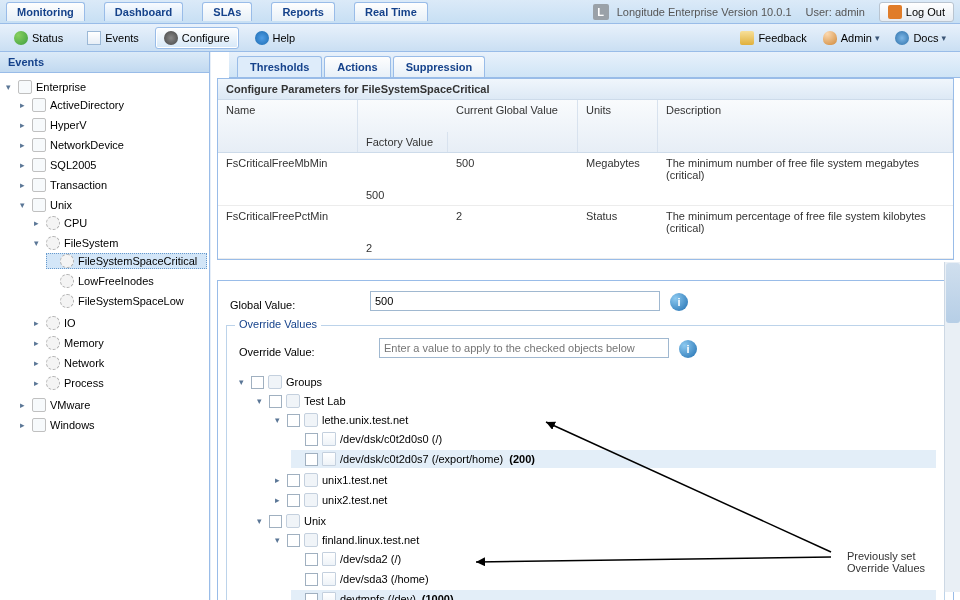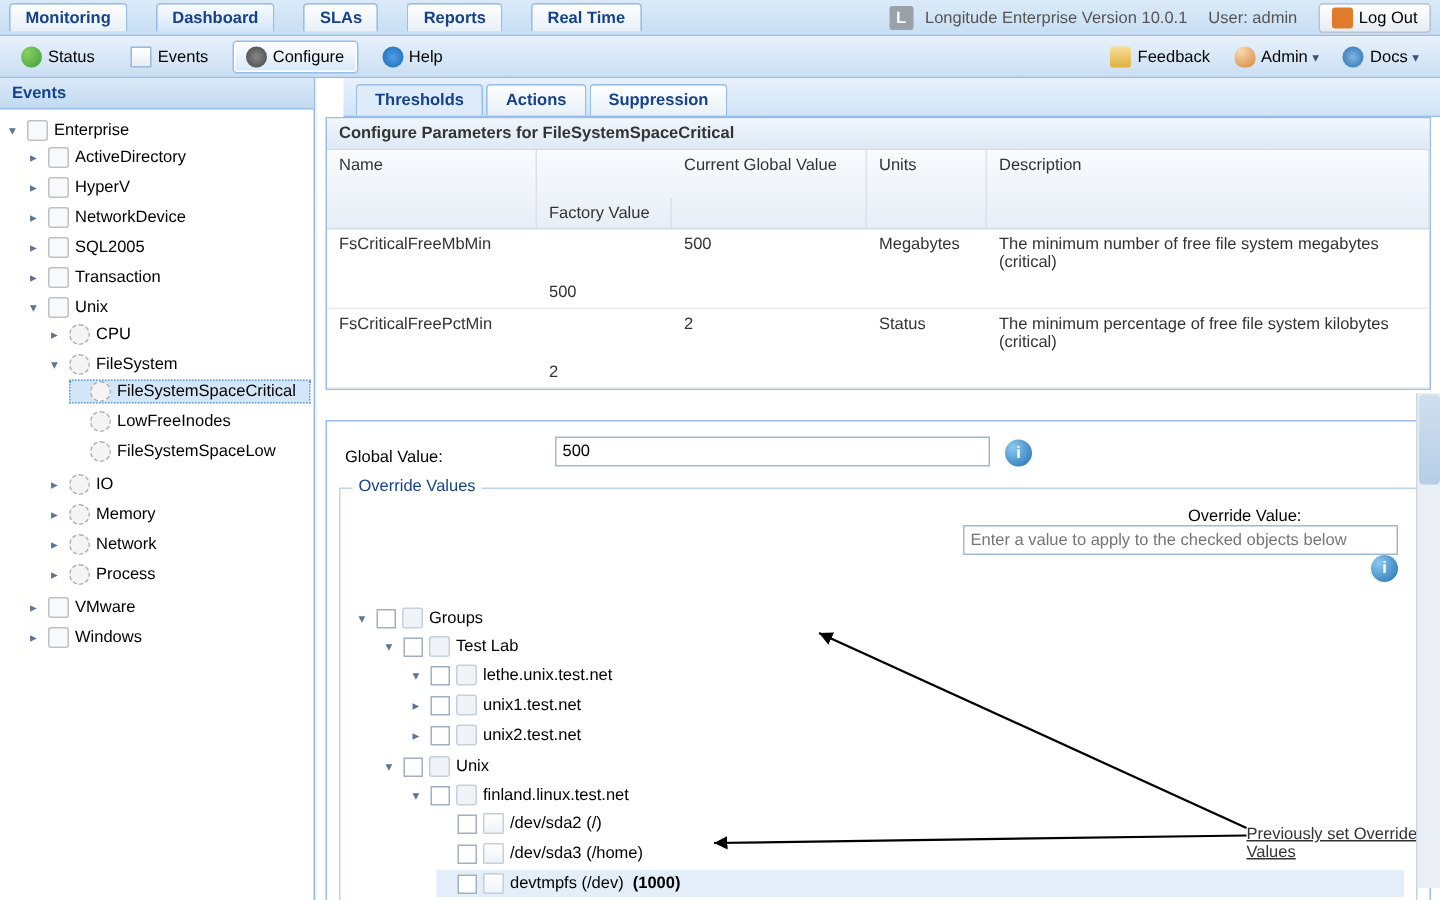--- a/index.html
+++ b/index.html
@@ -319,21 +319,21 @@
     </div>
 
     <div class="manage">
       <div class="row-field">
         <label>Global Value:</label>
         <input type="text" value="500" style="">
         <div class="info-ic">i</div>
       </div>
       <div class="override">
         <div class="override-legend">Override Values</div>
-        <div class="row-field" style="padding:6px 4px;flex-direction:column;">
+        <div class="row-field" style="padding:6px 4px;">
           <label>Override Value:</label>
           <input type="text" placeholder="Enter a value to apply to the checked objects below" style="">
           <div class="info-ic">i</div>
         </div>
         <div class="otree">
           <ul>
             <li>
                 <div class="onode">
                   <span class="tw">▾</span>
                   <span class="cb"></span>
@@ -349,20 +349,39 @@
                       <span>Test Lab</span>
                     </div>
                   <ul>
                     <li>
                         <div class="onode">
                           <span class="tw">▾</span>
                           <span class="cb"></span>
                           <span class="oic"></span>
                           <span>lethe.unix.test.net</span>
                         </div>
+                      <ul>
+                        <li>
+                            <div class="onode">
+                              <span class="tw"></span>
+                              <span class="cb"></span>
+                              <span class="oic file"></span>
+                              <span>/dev/dsk/c0t2d0s0 (/)</span>
+                            </div>
+                          </li>
+                        <li>
+                            <div class="onode hl">
+                              <span class="tw"></span>
+                              <span class="cb"></span>
+                              <span class="oic file"></span>
+                              <span>/dev/dsk/c0t2d0s7 (/export/home)</span>
+                              <span class="val">(200)</span>
+                            </div>
+                          </li>
+                      </ul>
                     </li>
                     <li>
                         <div class="onode">
                           <span class="tw">▸</span>
                           <span class="cb"></span>
                           <span class="oic"></span>
                           <span>unix1.test.net</span>
                         </div>
                       </li>
                     <li>
@@ -445,19 +464,19 @@
 
     <svg class="arrows" style="left:230px; top:190px;" width="500" height="360">
       <defs>
           <marker id="ah" markerWidth="8" markerHeight="8" refX="6" refY="3" orient="auto">
             <path d="M0,0 L6,3 L0,6 Z" fill="#000"></path>
           </marker>
         </defs>
       <line x1="390" y1="310" x2="105" y2="180" stroke="#000" stroke-width="1.5" marker-end="url(#ah)"></line>
       <line x1="390" y1="315" x2="35" y2="320" stroke="#000" stroke-width="1.5" marker-end="url(#ah)"></line>
     </svg>
-    <div class="annot" style="left:620px; top:498px;text-decoration:underline;">Previously set Override Values</div>
+    <div class="annot" style="left:636px; top:498px;">Previously set Override Values</div>
 
     <div class="scrollbar">
         <div class="thumb"></div>
       </div>
   </div>
 </div>
 
 </body></html>

